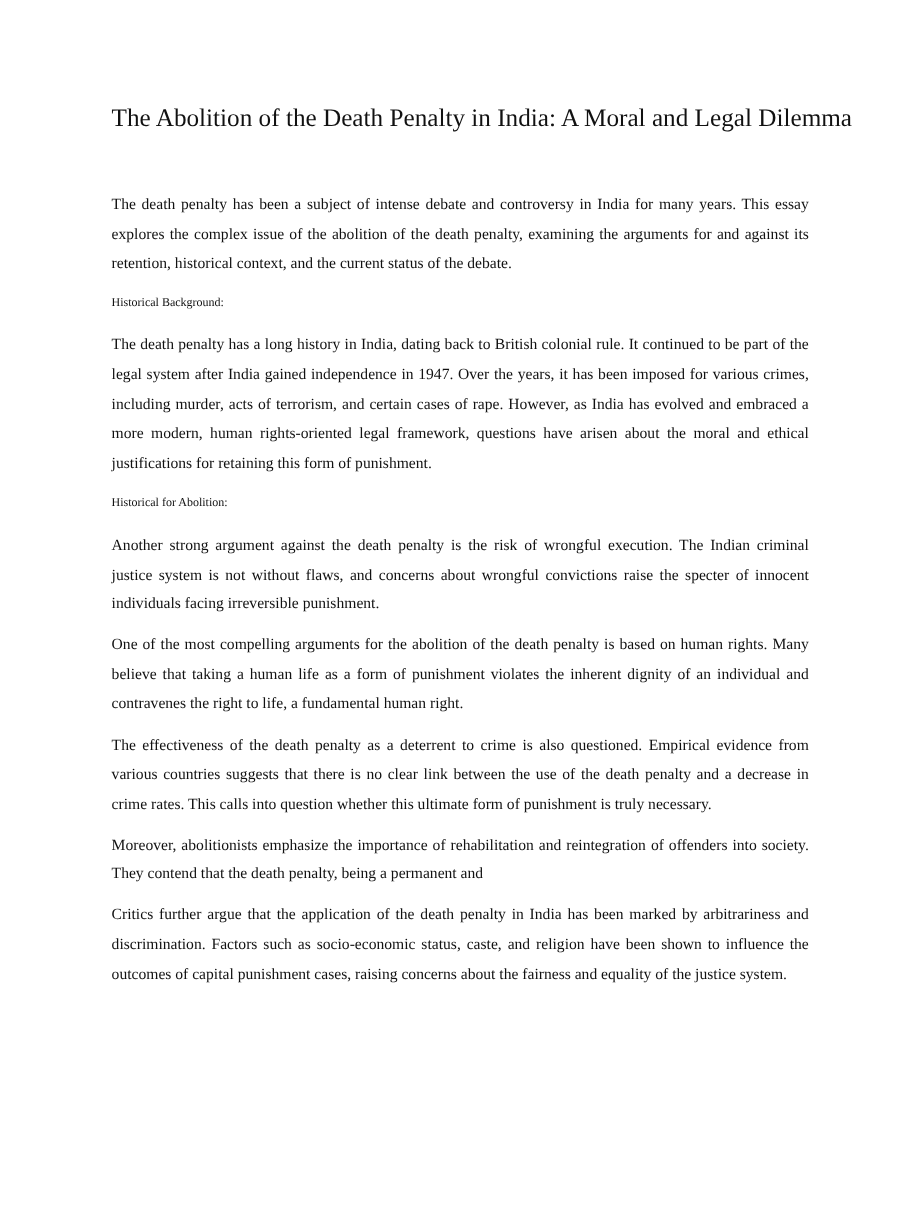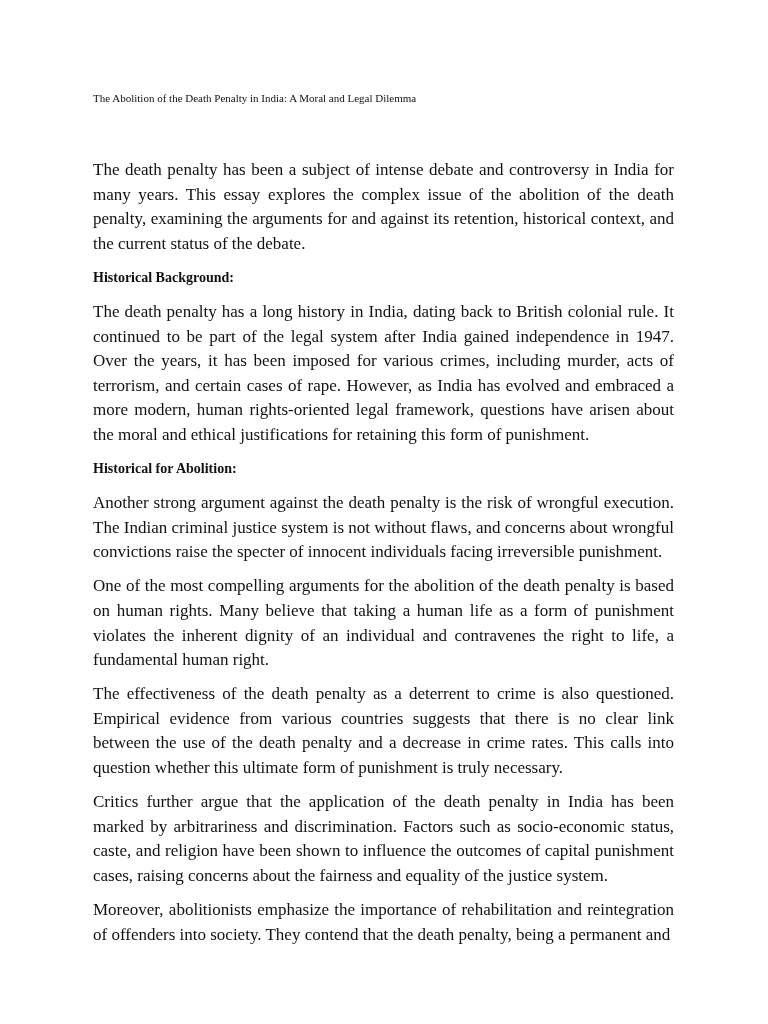--- a/index.html
+++ b/index.html
@@ -15,47 +15,47 @@
       font-family: "Liberation Serif", "DejaVu Serif", serif;
       color: #111111;
     }
     .page {
       position: absolute;
       left: 93px;
       top: 86px;
       width: 581px;
     }
     .title {
-      font-size: 11px;
+      font-size: 21px;
       line-height: 24px;
       margin: 0 0 48px 0;
       font-weight: normal;
       white-space: nowrap;
     }
     .para {
-      font-size: 17px;
+      font-size: 13px;
       line-height: 24.6px;
       text-align: justify;
       margin: 0 0 9.5px 0;
     }
     .heading {
-      font-size: 14px;
+      font-size: 10px;
       line-height: 24.6px;
       margin: 0 0 9.5px 0;
-      font-weight: bold;
+      font-weight: normal;
     }
   </style>
 </head>
 <body>
 
 <div class="page">
   <h1 class="title">The Abolition of the Death Penalty in India: A Moral and Legal Dilemma</h1>
 
   <p class="para">The death penalty has been a subject of intense debate and controversy in India for many years. This essay explores the complex issue of the abolition of the death penalty, examining the arguments for and against its retention, historical context, and the current status of the debate.</p>
   <p class="heading">Historical Background:</p>
   <p class="para">The death penalty has a long history in India, dating back to British colonial rule. It continued to be part of the legal system after India gained independence in 1947. Over the years, it has been imposed for various crimes, including murder, acts of terrorism, and certain cases of rape. However, as India has evolved and embraced a more modern, human rights-oriented legal framework, questions have arisen about the moral and ethical justifications for retaining this form of punishment.</p>
   <p class="heading">Historical for Abolition:</p>
   <p class="para">Another strong argument against the death penalty is the risk of wrongful execution. The Indian criminal justice system is not without flaws, and concerns about wrongful convictions raise the specter of innocent individuals facing irreversible punishment.</p>
   <p class="para">One of the most compelling arguments for the abolition of the death penalty is based on human rights. Many believe that taking a human life as a form of punishment violates the inherent dignity of an individual and contravenes the right to life, a fundamental human right.</p>
   <p class="para">The effectiveness of the death penalty as a deterrent to crime is also questioned. Empirical evidence from various countries suggests that there is no clear link between the use of the death penalty and a decrease in crime rates. This calls into question whether this ultimate form of punishment is truly necessary.</p>
+  <p class="para">Moreover, abolitionists emphasize the importance of rehabilitation and reintegration of offenders into society. They contend that the death penalty, being a permanent and</p>
   <p class="para">Critics further argue that the application of the death penalty in India has been marked by arbitrariness and discrimination. Factors such as socio-economic status, caste, and religion have been shown to influence the outcomes of capital punishment cases, raising concerns about the fairness and equality of the justice system.</p>
-  <p class="para">Moreover, abolitionists emphasize the importance of rehabilitation and reintegration of offenders into society. They contend that the death penalty, being a permanent and</p>
 </div>
 
 </body></html>

